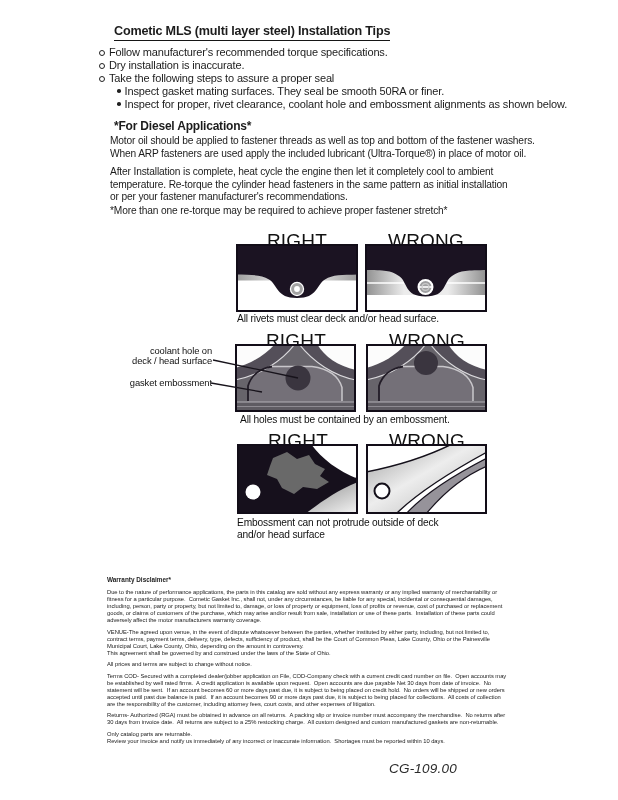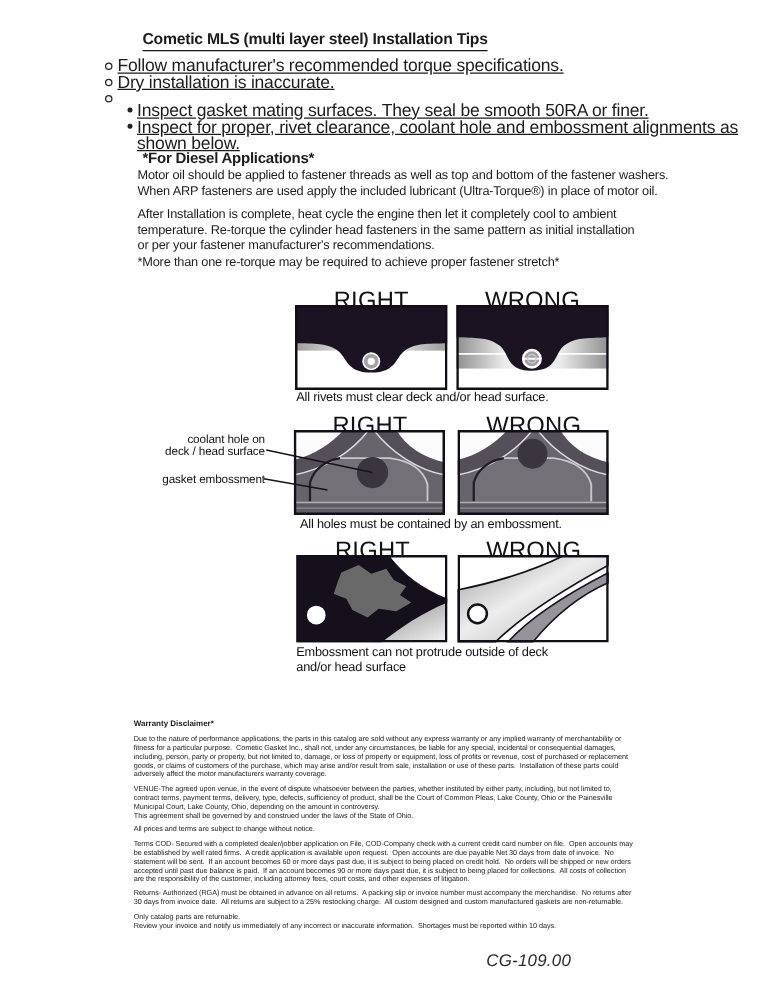--- a/index.html
+++ b/index.html
@@ -8,21 +8,21 @@
     font-family:"Liberation Sans", sans-serif; color:#1c1c1c; overflow:hidden;
     margin:0 auto;
   }
   .abs { position:absolute; }
   .pre { white-space:pre; }
 
   .doc-title {
     left:114px; top:24px; font-size:12.6px; font-weight:bold;
     letter-spacing:-0.2px; border-bottom:1.4px solid #161616; padding-bottom:2px;
   }
-  .bullets { left:84px; top:46px; font-size:14px; letter-spacing:-0.15px;text-decoration:underline; }
+  .bullets { left:99px; top:46px; font-size:11px; letter-spacing:-0.15px; }
   .b-row { display:flex; line-height:12.9px; }
   .b-sub  { margin-left:18px; }
   .circ { width:4px; height:4px; border:1px solid #222; border-radius:50%;
           margin:4px 4px 0 0; flex:none; }
   .dot  { width:3.6px; height:3.6px; background:#222; border-radius:50%;
           margin:4.6px 4px 0 0; flex:none; }
 
   .diesel-heading { left:114px; top:119px; font-size:12px; font-weight:bold; letter-spacing:-0.2px; }
   .body-par { font-size:10.2px; line-height:12.7px; letter-spacing:-0.15px; }
   .par1 { left:110px; top:135px; }
@@ -51,20 +51,21 @@
     <div class="b-row">
       <span class="circ"></span>
       <span>Follow manufacturer's recommended torque specifications.</span>
     </div>
     <div class="b-row">
       <span class="circ"></span>
       <span>Dry installation is inaccurate.</span>
     </div>
     <div class="b-row">
       <span class="circ"></span>
+      <span>Take the following steps to assure a proper seal</span>
     </div>
     <div class="b-row b-sub">
       <span class="dot"></span>
       <span>Inspect gasket mating surfaces.  They seal be smooth 50RA or finer.</span>
     </div>
     <div class="b-row b-sub">
       <span class="dot"></span>
       <span>Inspect for proper, rivet clearance, coolant hole and embossment alignments as shown below.</span>
     </div>
   </div>

